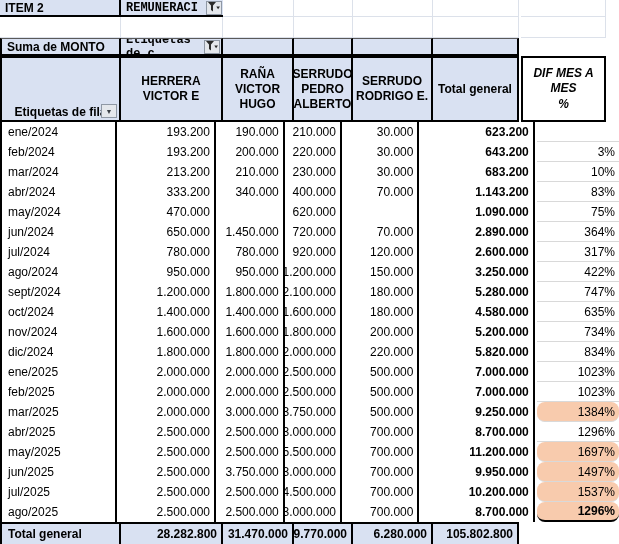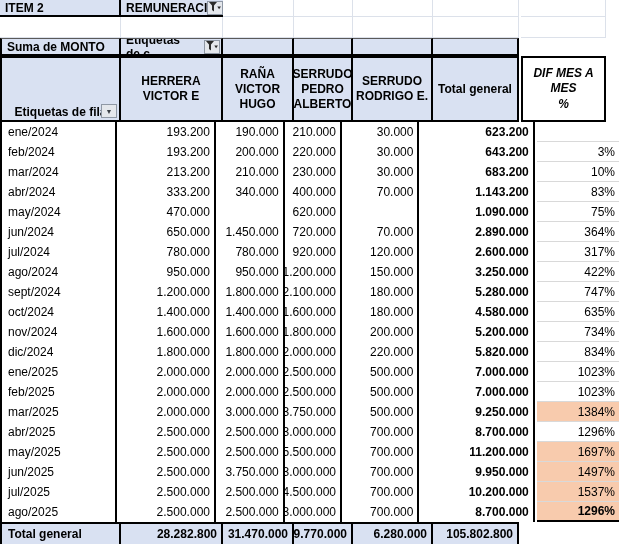--- a/index.html
+++ b/index.html
@@ -8,21 +8,21 @@
     font-family:"Liberation Sans",sans-serif;font-size:12px;color:#000;
     background:#fff;
   }
   .row{display:flex;}
   .cell{box-sizing:border-box;display:flex;align-items:center;overflow:hidden;}
   
   .w-a{width:121px}.w-b{width:102px}.w-c{width:71px}.w-d{width:59px}
   .w-e{width:80px}.w-f{width:86px}.w-g{width:85px;margin-left:2px}
   
   .fill{background:var(--fill,#D9E1F2);}
-  .hl{background:var(--hl,#F8CBAD);}
+  .hl{background:var(--hl,#F8CBAD);border-radius:8px;}
   
   .grid{border-right:1px solid #dce1ea;border-bottom:1px solid #dce1ea;}
   
   .r1{height:17px}
   .r1 .flt{border-bottom:2px solid #000;font-weight:bold;}
   .r1 .flt.first{border-right:2px solid #000;}
   .r2{height:21px}
   
   .r3{height:18px}
   .r3 .box{border:2px solid #000;border-top:1px solid #5a5a5a;font-weight:bold;}
@@ -51,21 +51,21 @@
   
   .grow{height:22px}
   .grow .cell{border-top:2px solid #000;height:22px;line-height:20px;font-weight:bold;}
   
   .btn{
     box-sizing:border-box;width:16px;height:14px;background:#e4e7ec;
     border:1px solid #8f98a5;display:inline-flex;align-items:center;justify-content:center;
     flex:none;
   }
   .pad-l{padding-left:5px;}
-  .spread{justify-content:space-between;padding-right:1px;}
+  .spread{justify-content:space-between;padding-right:1px;font-family:Liberation Mono, monospace;}
   .arrow{font-size:7px;color:#3a3f46;line-height:1;}
   .lblhead{position:relative;justify-content:center;font-weight:bold;align-items:flex-end;}
   .dd{position:absolute;right:2px;bottom:2px;}
 </style>
 </head>
 <body>
 
 <div id="sheet">
 
   <div class="row r1">

